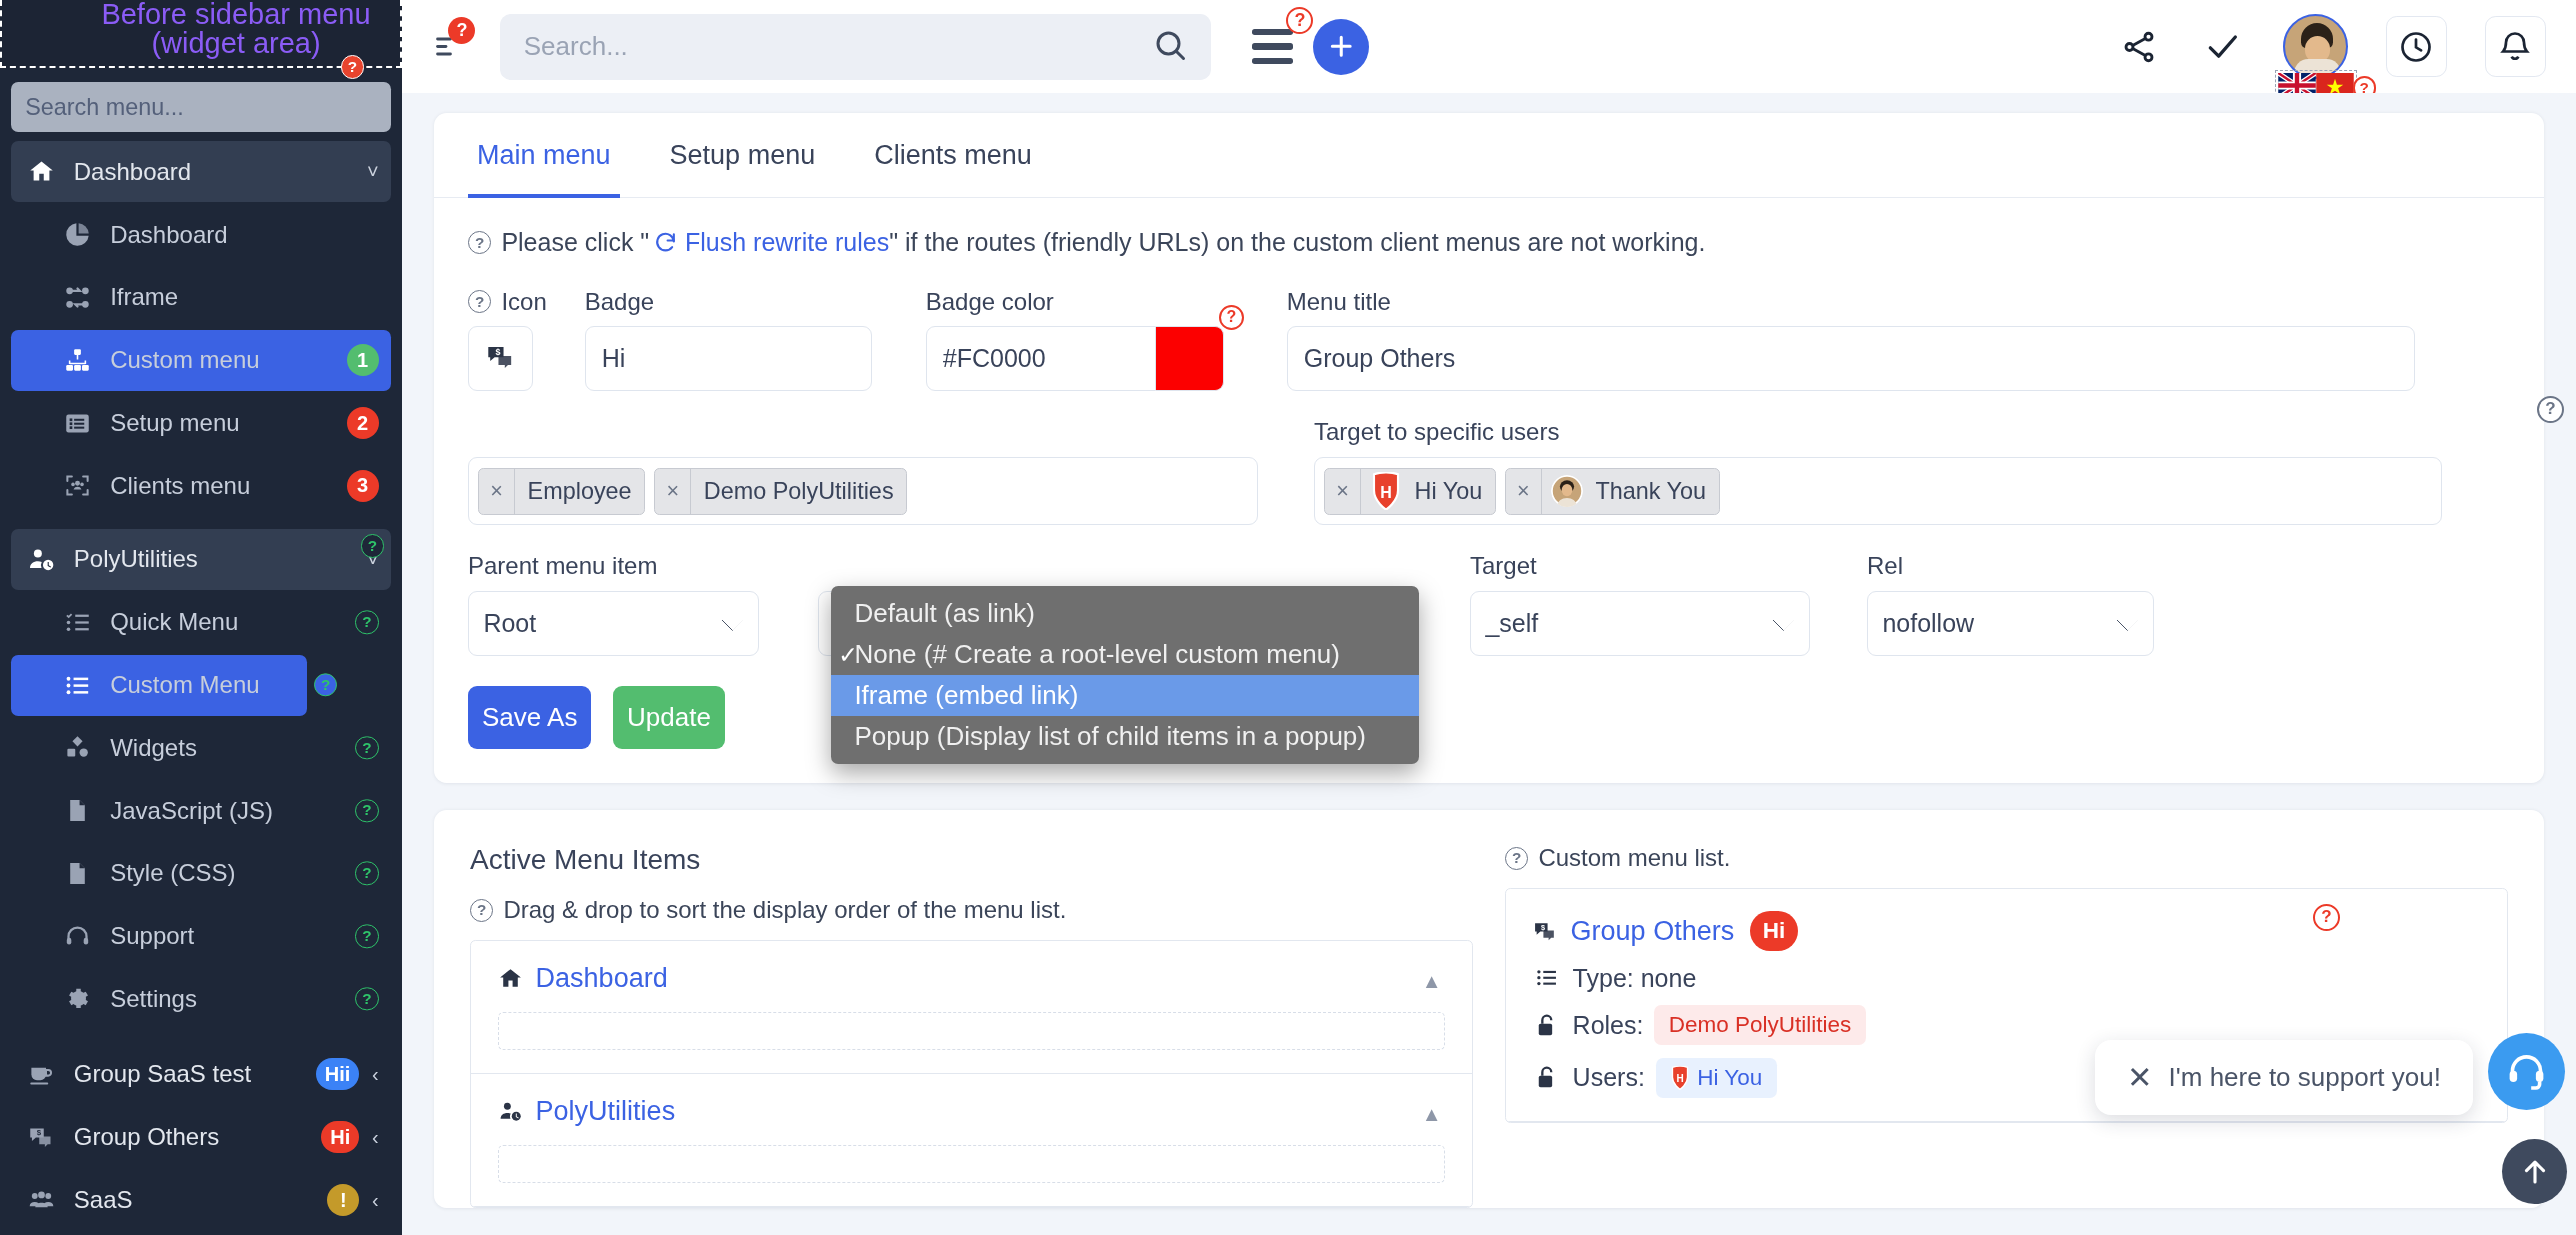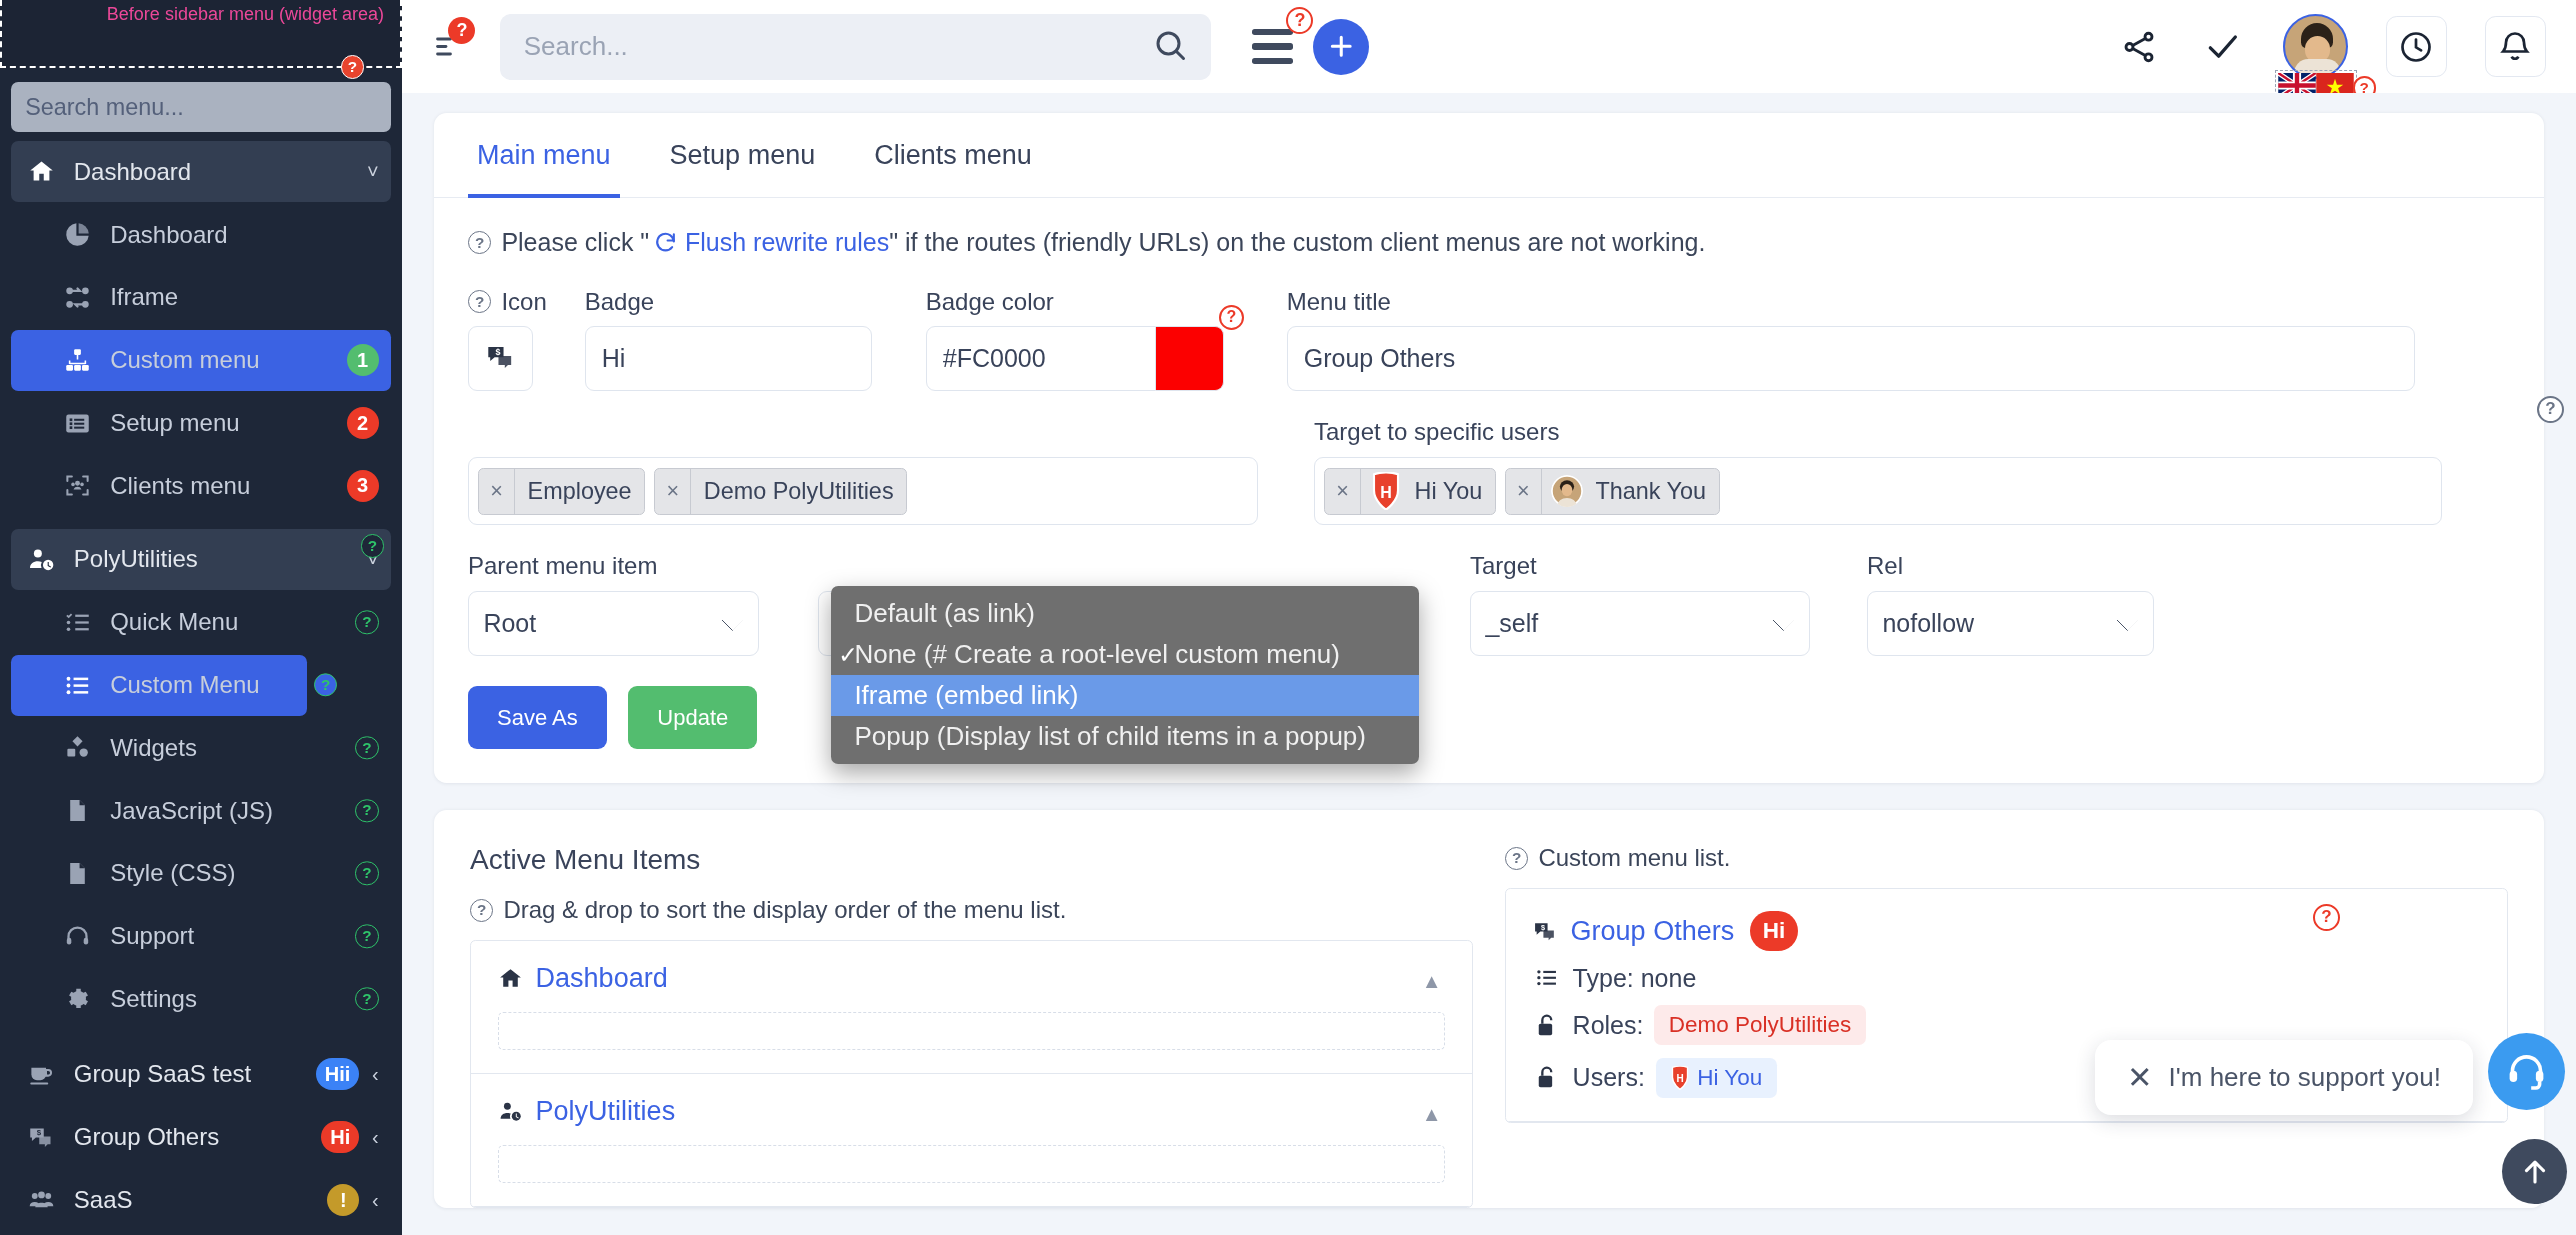--- a/index.html
+++ b/index.html
@@ -22,22 +22,22 @@
   .sb-widget-area {
     position: relative;
     height: 68px;
     border: 2.7px dashed #ffffff;
     border-top: none;
     background: #1c2434;
     display: flex; align-items: flex-start; justify-content: flex-end;
     padding: 0 16px;
   }
   .sb-widget-label {
-    color: #ec4899; font-size: 18px; line-height: 29px;
-    text-align: right; padding-top: 0px; width: 296px;
+    color: #8b5cf6; font-size: 29px; line-height: 29px;
+    text-align: center; padding-top: 0px; width: 296px;
   }
   .sb-widget-help {
     position: absolute; right: 36px; bottom: -12.6px;
     width: 23.4px; height: 23.4px; border-radius: 50%;
     background: #e8442e; color: #fff; font-size: 15.3px; font-weight: bold;
     display: flex; align-items: center; justify-content: center;
     border: 1.8px solid #fff;
   }
   .sb-search-wrap { padding: 14.4px 10.8px 9px 10.8px; }
   .sb-search {
@@ -212,22 +212,22 @@
     outline: none; appearance: none;
     font-family: "Liberation Sans", sans-serif;
     background-image: linear-gradient(45deg, transparent 49%, #4a5467 50%, transparent 52%),
                       linear-gradient(-45deg, transparent 49%, #4a5467 50%, transparent 52%);
     background-position: calc(100% - 25px) 28px, calc(100% - 15.3px) 28px;
     background-size: 10.8px 10.8px, 10.8px 10.8px;
     background-repeat: no-repeat;
   }
 
   .btn {
-    height: 63px; padding: 0 29px; border-radius: 9px; border: none;
-    font-size: 22px; color: #fff; cursor: pointer;
+    height: 63px; padding: 0 14px; border-radius: 9px; border: none;
+    font-size: 26px; color: #fff; cursor: pointer;
     font-family: "Liberation Sans", sans-serif;
   }
   .btn-primary { background: #3b62e3; }
   .btn-success { background: #53bd6f; }
 
   .side-help-q {
     position: absolute; right: -20px; top: 198px;
     width: 27px; height: 27px; border-radius: 50%;
     border: 2.2px solid #6b7587; color: #6b7587;
     font-size: 17px; font-weight: bold;

